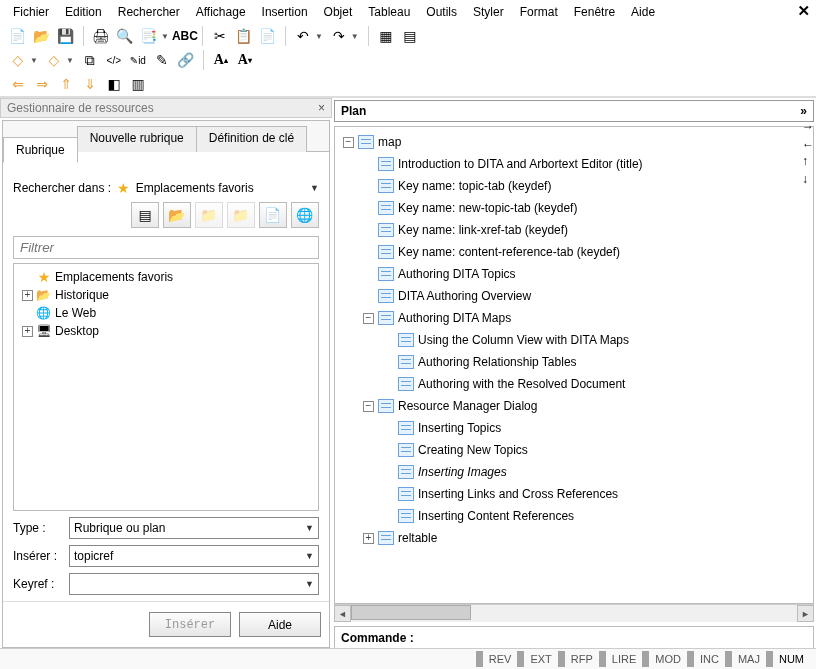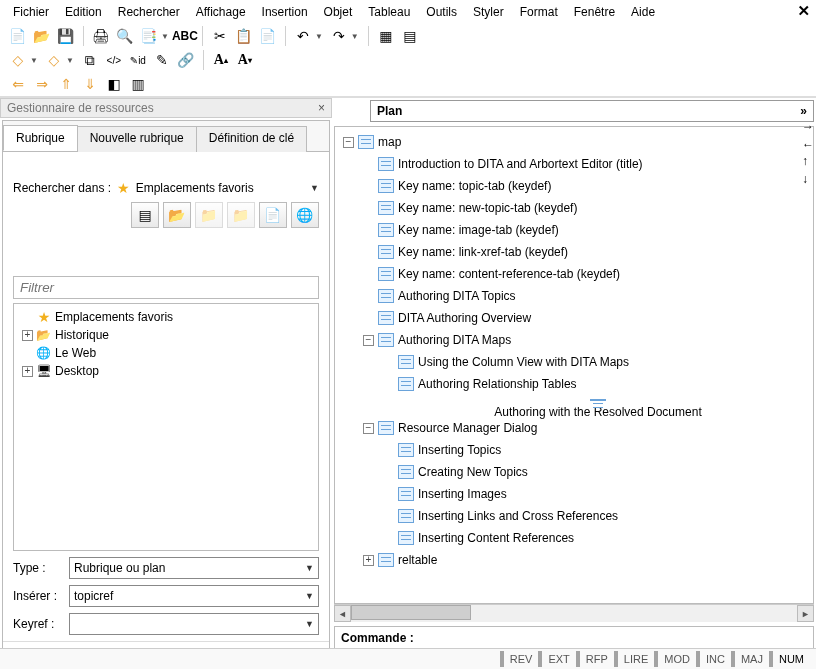--- a/index.html
+++ b/index.html
@@ -87,21 +87,21 @@
     margin-top:4px;
     background:#efefef;
     cursor:default;
     position:relative;
     top:1px;
     font-size:12px;
   }
   .rm-tab.active {
     background:#fff;
     border-bottom:1px solid #fff;
-    top:0;
+    top:12px;
     padding-top:5px;
   }
   .rm-body {
     padding:28px 10px 6px;
   }
   .rm-row1 { display:flex;align-items:center;gap:6px;margin-bottom:6px; }
   .star { color:#f2b01e;font-size:14px; }
   .dd { font-size:9px;color:#333; }
   .rm-toolbar {
     display:flex;justify-content:flex-end;gap:4px;
@@ -114,21 +114,20 @@
     display:flex;align-items:center;justify-content:center;
     font-size:14px;
     cursor:default;
   }
   .filter {
     width:100%;box-sizing:border-box;
     border:1px solid #bbb;
     padding:3px 6px;
     font-style:italic;color:#000000;
     margin-bottom:4px;
-    margin-top:40px;
   }
   .tree {
     border:1px solid #bbb;
     height:238px;
     overflow:auto;
     padding:4px 2px;
     font-size:12px;
   }
   .tree-row { display:flex;align-items:center;gap:3px;height:18px;padding-left:6px;white-space:nowrap;cursor:default; }
   .exp { width:11px;height:11px;border:1px solid #888;display:inline-flex;align-items:center;justify-content:center;font-size:10px;line-height:1;box-sizing:border-box;color:#444;background:#fff; }
@@ -166,21 +165,20 @@
     display:flex;flex-direction:column;
     position:relative;
   }
   .plan-title {
     border:1px solid #999;
     background:#fff;
     padding:3px 6px;
     font-weight:bold;
     display:flex;justify-content:space-between;align-items:center;
     margin-bottom:4px;
-    margin-left:36px;
   }
   .plan-tree-wrap {
     border:1px solid #bbb;
     flex:1;
     overflow-x:auto;
     overflow-y:auto;
     padding:4px 0;
     font-size:12px;
     position:relative;
   }
@@ -214,21 +212,21 @@
   }
 
   .statusbar {
     position:absolute;left:0;right:0;bottom:0;height:20px;
     border-top:1px solid #ccc;
     display:flex;justify-content:flex-end;align-items:center;
     padding:0 6px;
     font-size:11px;color:#555;
     background:#f9f9f9;
   }
-  .status-cell{padding:0 6px;border-left:4px solid #a3a3a3;height:16px;display:flex;align-items:center;}
+  .status-cell{padding:0 6px;border-left:7px solid #a3a3a3;height:16px;display:flex;align-items:center;}
   .status-cell.active{color:#000;}
 
   .side-arrows {
     position:absolute;
     right:2px;
     top:118px;
     display:flex;flex-direction:column;gap:4px;
     font-size:12px;
   }
   .side-arrows span { cursor:default; }
@@ -407,25 +405,20 @@
           <span>Key name: topic-tab (keydef)</span>
         </div>
         <div class="plan-row" style="padding-left: 28px;">
           <span class="noexp"></span>
           <span class="plan-icon"></span>
           <span>Key name: new-topic-tab (keydef)</span>
         </div>
         <div class="plan-row" style="padding-left: 28px;">
           <span class="noexp"></span>
           <span class="plan-icon"></span>
-          <span>Key name: image-tab (keydef)</span>
-        </div>
-        <div class="plan-row" style="padding-left: 28px;">
-          <span class="noexp"></span>
-          <span class="plan-icon"></span>
           <span>Key name: link-xref-tab (keydef)</span>
         </div>
         <div class="plan-row" style="padding-left: 28px;">
           <span class="noexp"></span>
           <span class="plan-icon"></span>
           <span>Key name: content-reference-tab (keydef)</span>
         </div>
         <div class="plan-row" style="padding-left: 28px;">
           <span class="noexp"></span>
           <span class="plan-icon"></span>
@@ -444,41 +437,41 @@
         <div class="plan-row" style="padding-left: 48px;">
           <span class="noexp"></span>
           <span class="plan-icon"></span>
           <span>Using the Column View with DITA Maps</span>
         </div>
         <div class="plan-row" style="padding-left: 48px;">
           <span class="noexp"></span>
           <span class="plan-icon"></span>
           <span>Authoring Relationship Tables</span>
         </div>
-        <div class="plan-row" style="padding-left: 48px; flex-direction: column;">
+        <div class="plan-row" style="padding-left: 48px;">
           <span class="noexp"></span>
           <span class="plan-icon"></span>
           <span>Authoring with the Resolved Document</span>
         </div>
         <div class="plan-row" style="padding-left: 28px;">
           <span class="exp">−</span>
           <span class="plan-icon"></span>
           <span>Resource Manager Dialog</span>
         </div>
         <div class="plan-row" style="padding-left: 48px;">
           <span class="noexp"></span>
           <span class="plan-icon"></span>
           <span>Inserting Topics</span>
         </div>
         <div class="plan-row" style="padding-left: 48px;">
           <span class="noexp"></span>
           <span class="plan-icon"></span>
           <span>Creating New Topics</span>
         </div>
-        <div class="plan-row" style="padding-left: 48px;">
+        <div class="plan-row" style="padding-left: 48px; font-style: italic;">
           <span class="noexp"></span>
           <span class="plan-icon"></span>
           <span>Inserting Images</span>
         </div>
         <div class="plan-row" style="padding-left: 48px;">
           <span class="noexp"></span>
           <span class="plan-icon"></span>
           <span>Inserting Links and Cross References</span>
         </div>
         <div class="plan-row" style="padding-left: 48px;">

